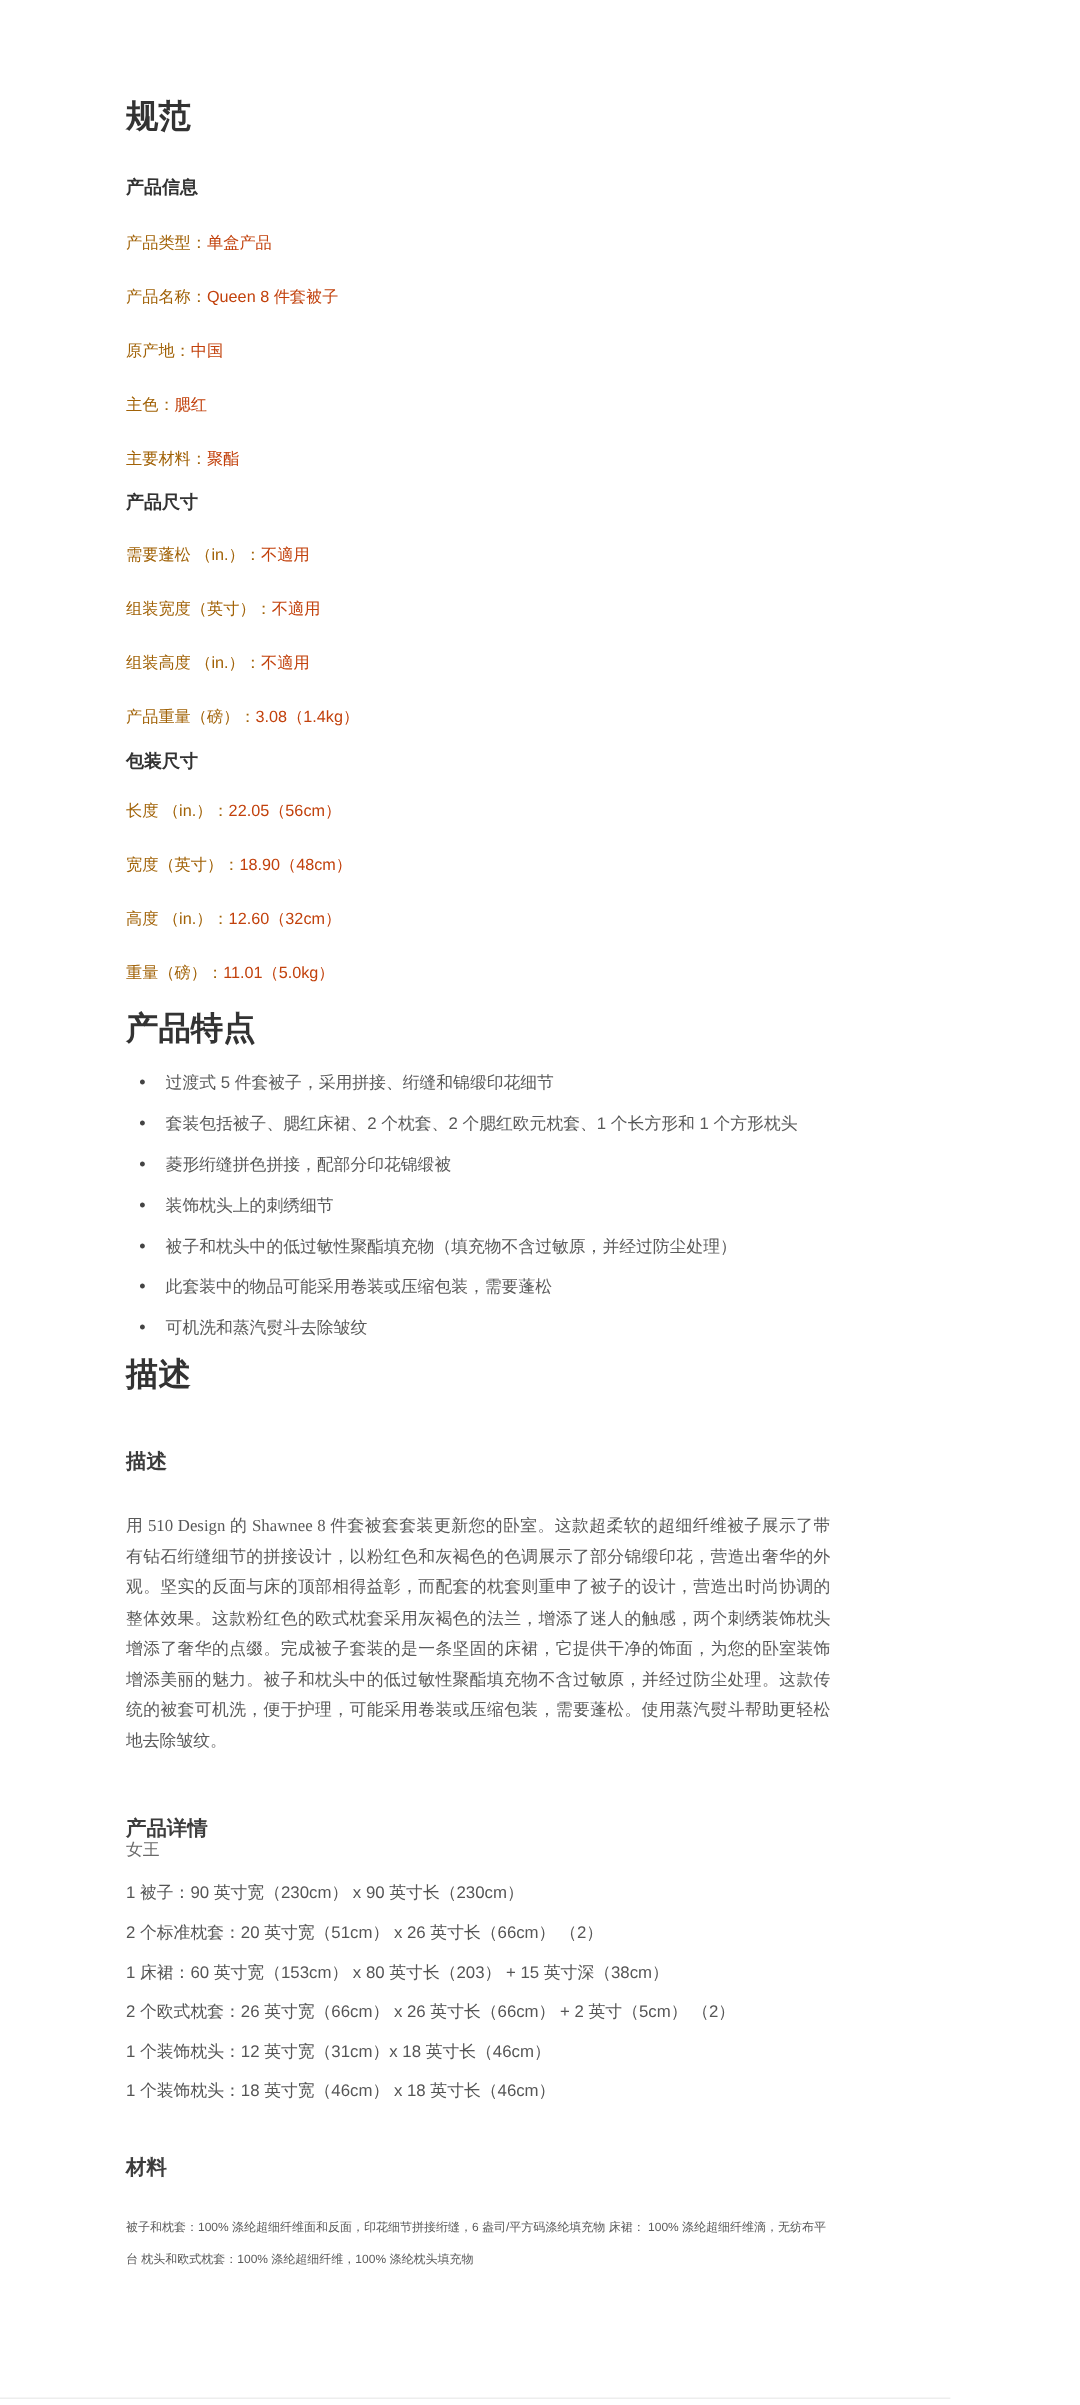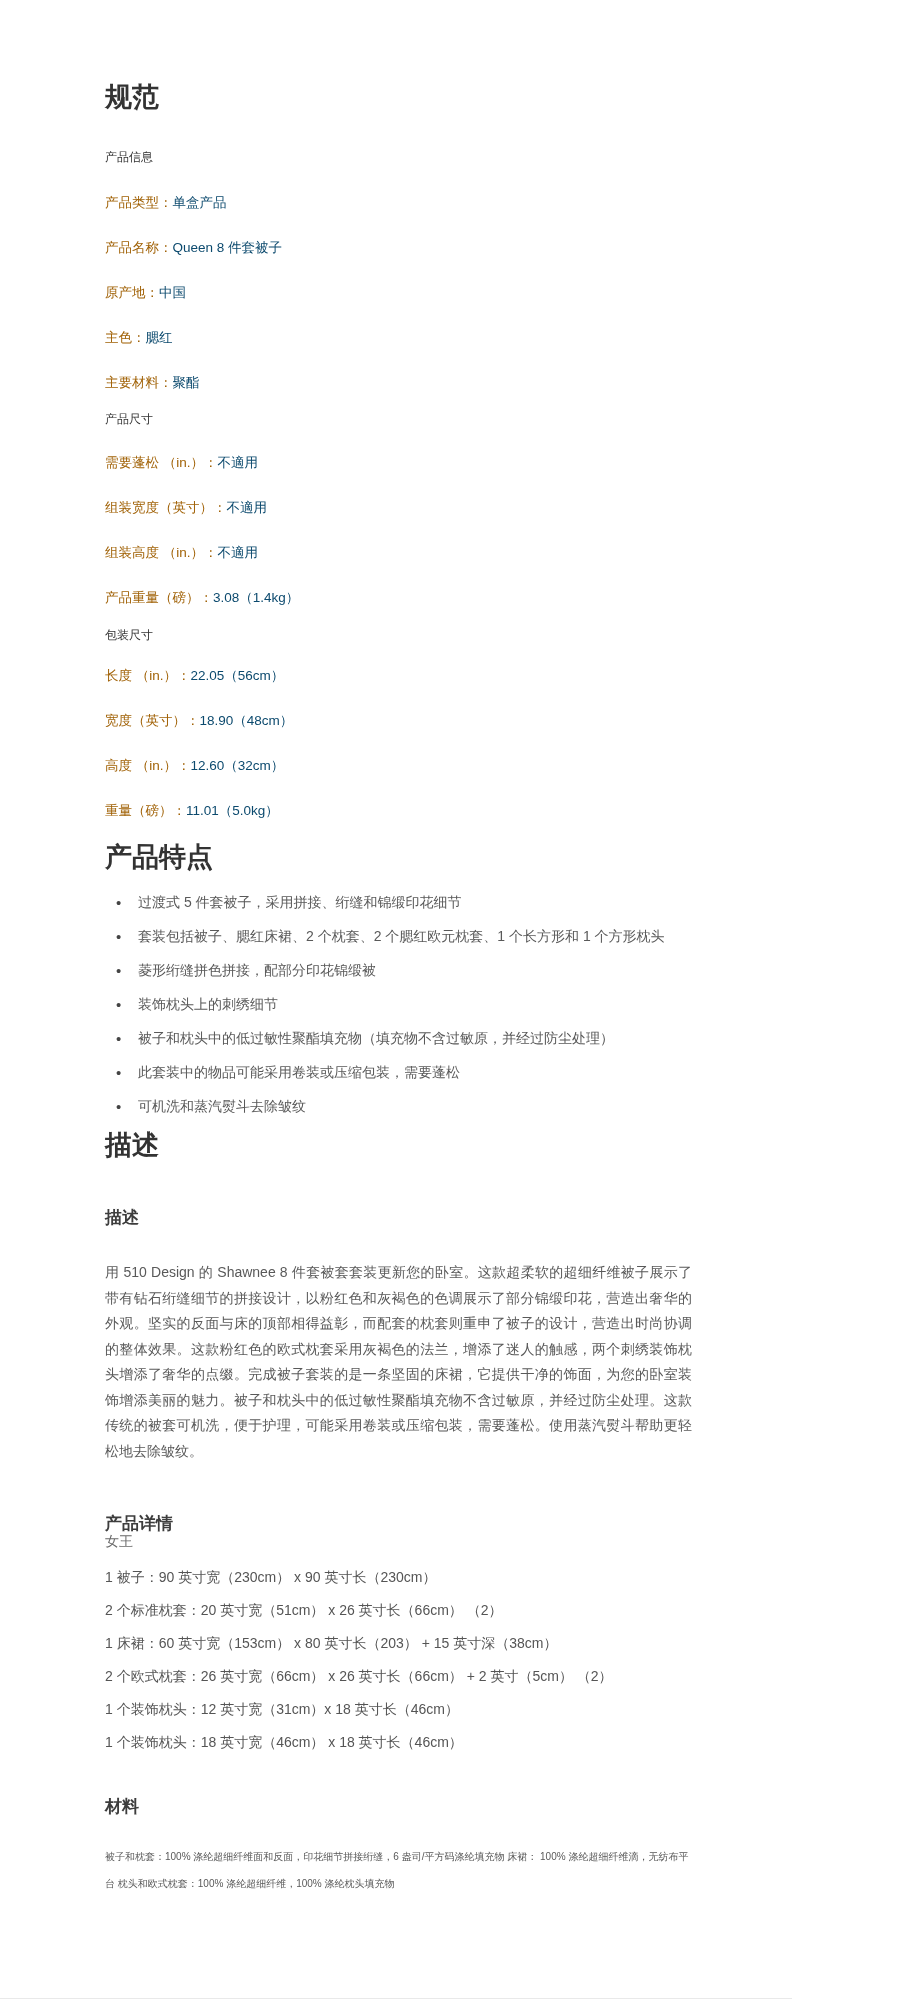--- a/index.html
+++ b/index.html
@@ -17,36 +17,36 @@
   }
   h1.big-heading {
     font-family: "Liberation Serif", "DejaVu Serif", serif;
     font-size: 27px;
     line-height: 30px;
     font-weight: 600;
     color: #333333;
     margin: 0 0 36px 0;
   }
   h2.section-heading {
-    font-size: 12px;
+    font-size: 15px;
     line-height: 18px;
-    font-weight: 400;
+    font-weight: 700;
     color: #333333;
     margin: 0 0 29px 0;
   }
   h2.section-heading.tight { margin-top: -10px; margin-bottom: 27px; }
   h2.section-heading.tight2 { margin-top: -9px; margin-bottom: 24px; }
   .spec-row {
     font-size: 13.5px;
     line-height: 15px;
     margin: 0 0 30px 0;
     white-space: nowrap;
   }
   .spec-label { color: #a16207; }
-  .spec-value { color: #0c4a6e; text-align: right; }
+  .spec-value { color: #c2410c; text-align: right; }
   h1.features-heading { margin-top: -6px; margin-bottom: 20px; }
   ul.features-list {
     margin: 0;
     padding: 0 0 0 33px;
     list-style: none;
   }
   ul.features-list li {
     position: relative;
     font-size: 14px;
     line-height: 21px;
@@ -72,20 +72,21 @@
   }
   h3.details-heading { margin-top: 50px; }
   h3.materials-heading { margin-top: 47px; }
   p.body-paragraph {
     font-size: 14px;
     line-height: 25.5px;
     color: #595959;
     margin: 32px 0 0 0;
     max-width: 695px;
     text-align: justify;
+    font-family: Liberation Serif, serif;
   }
   .size-label {
     font-size: 14px;
     line-height: 15px;
     color: #6a6a6a;
   }
   .details-list { margin-top: 21px; }
   .details-line {
     font-size: 14px;
     line-height: 15px;

